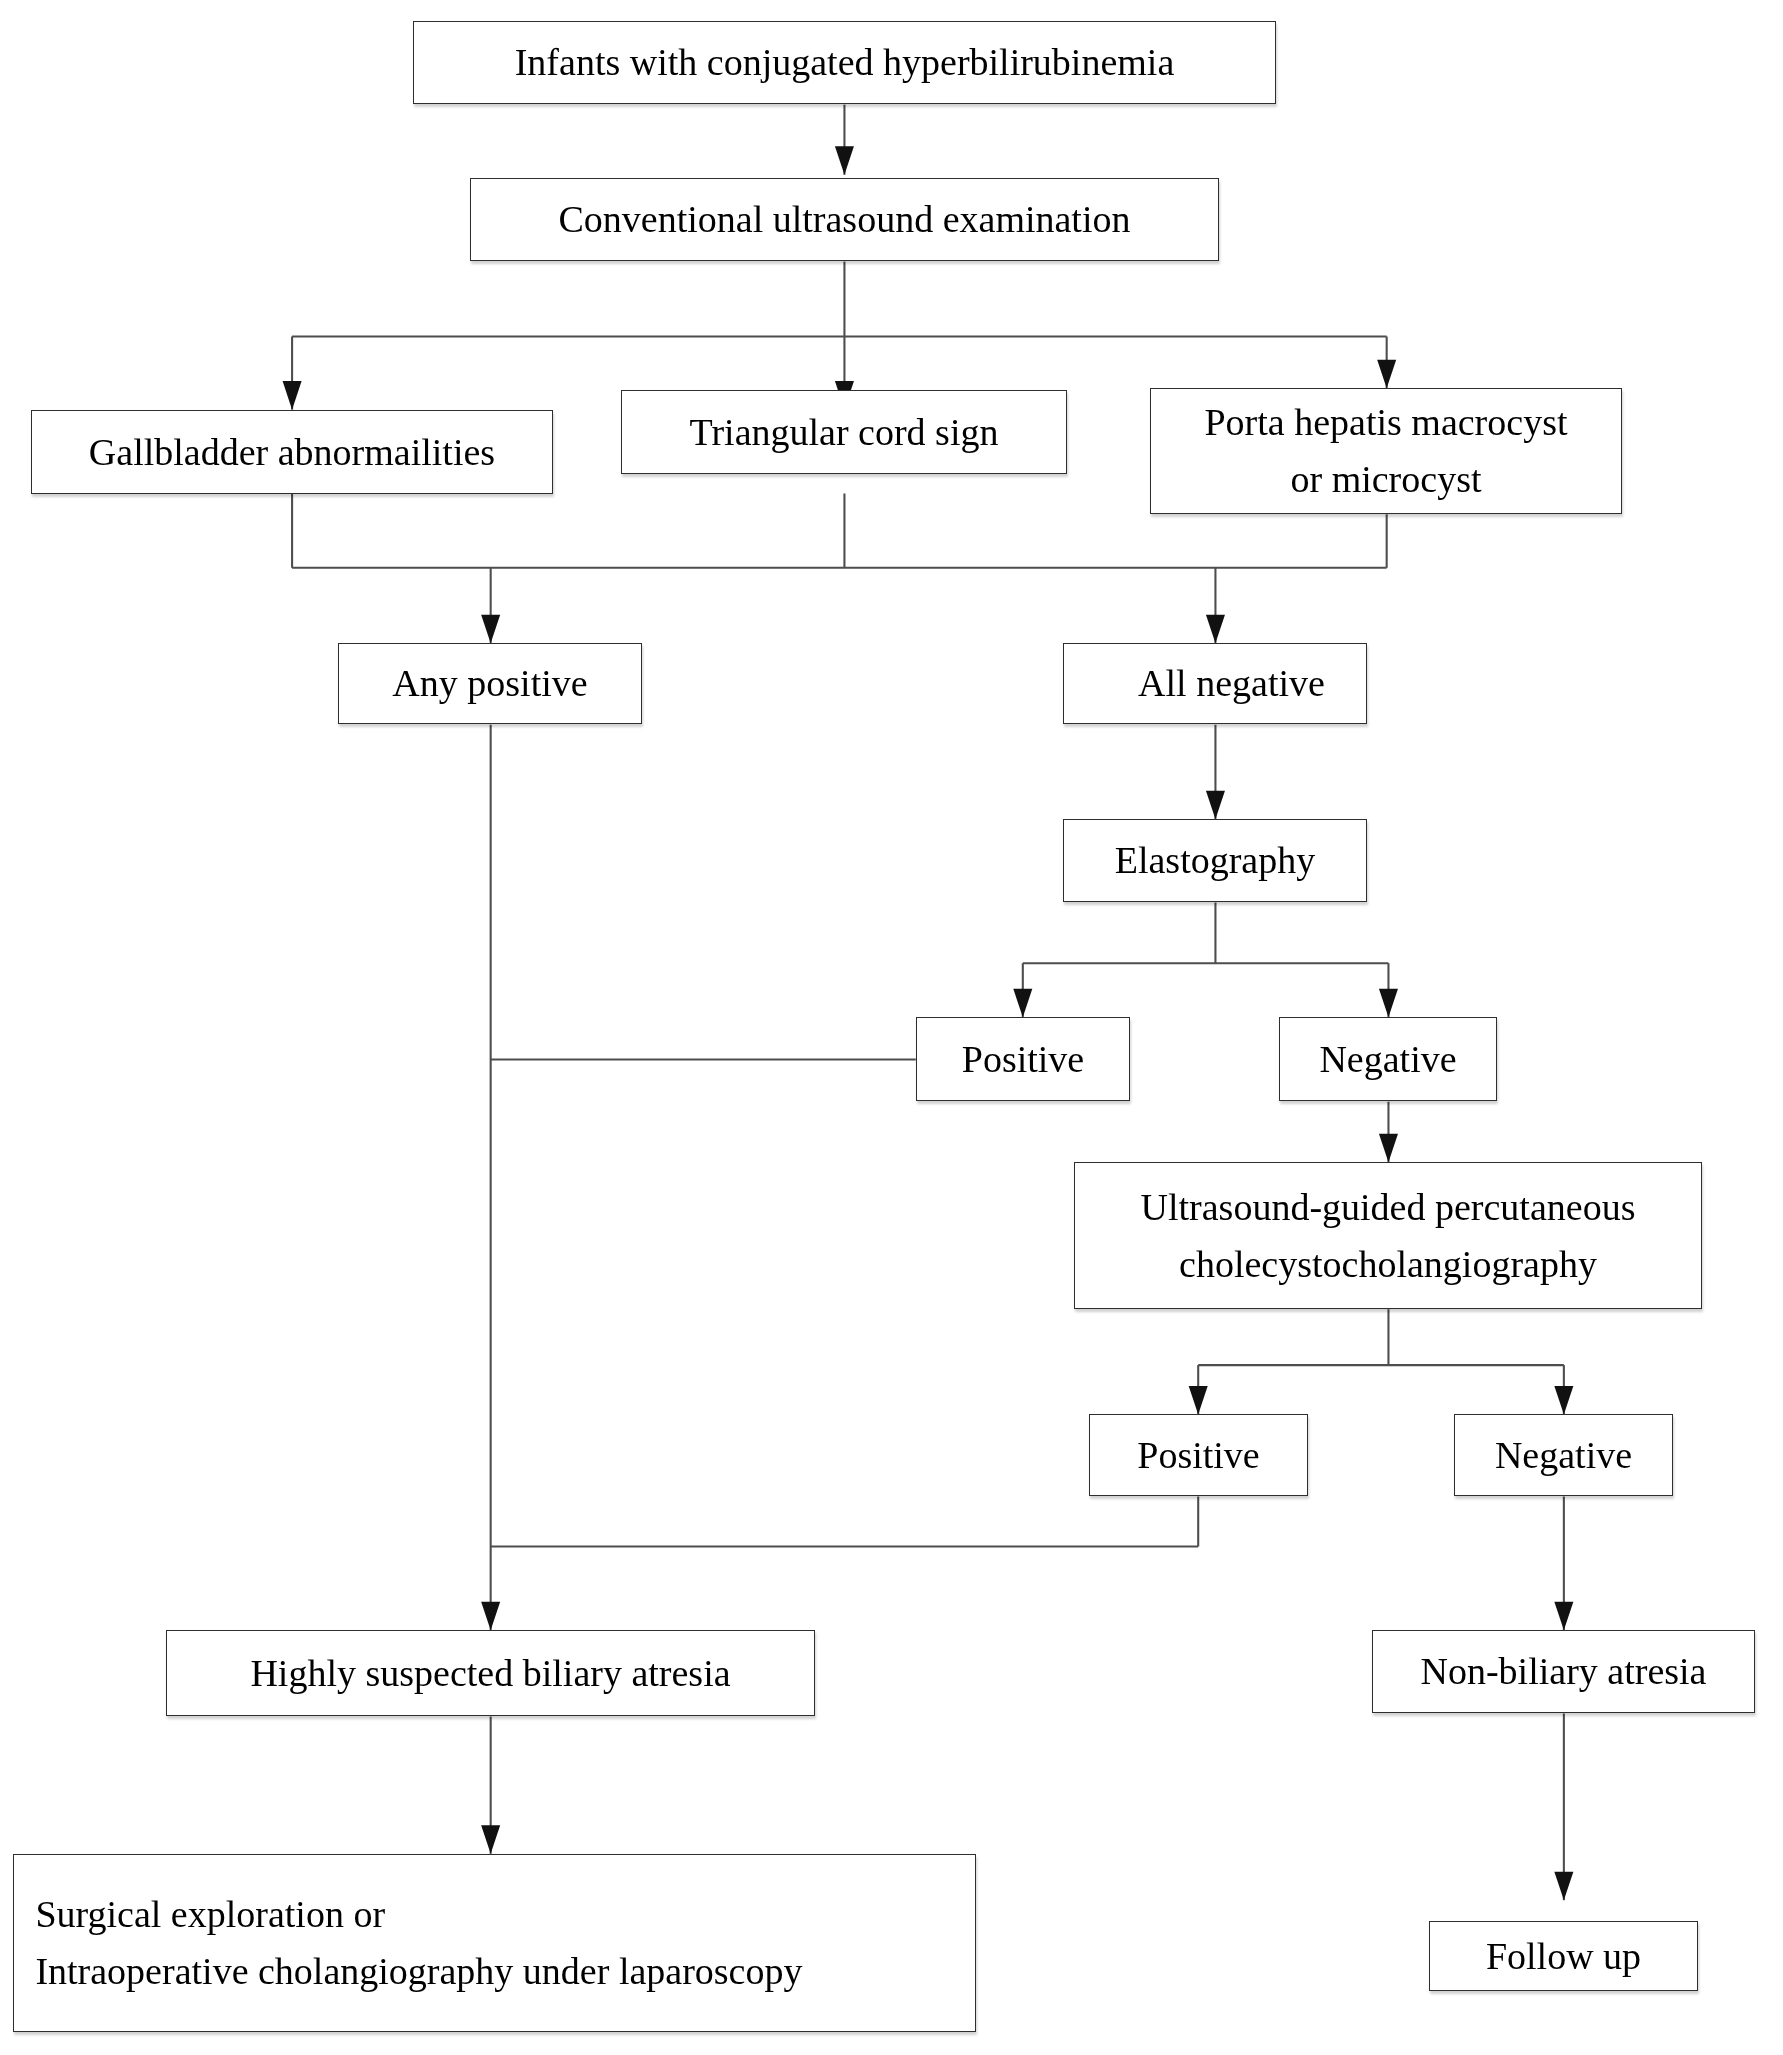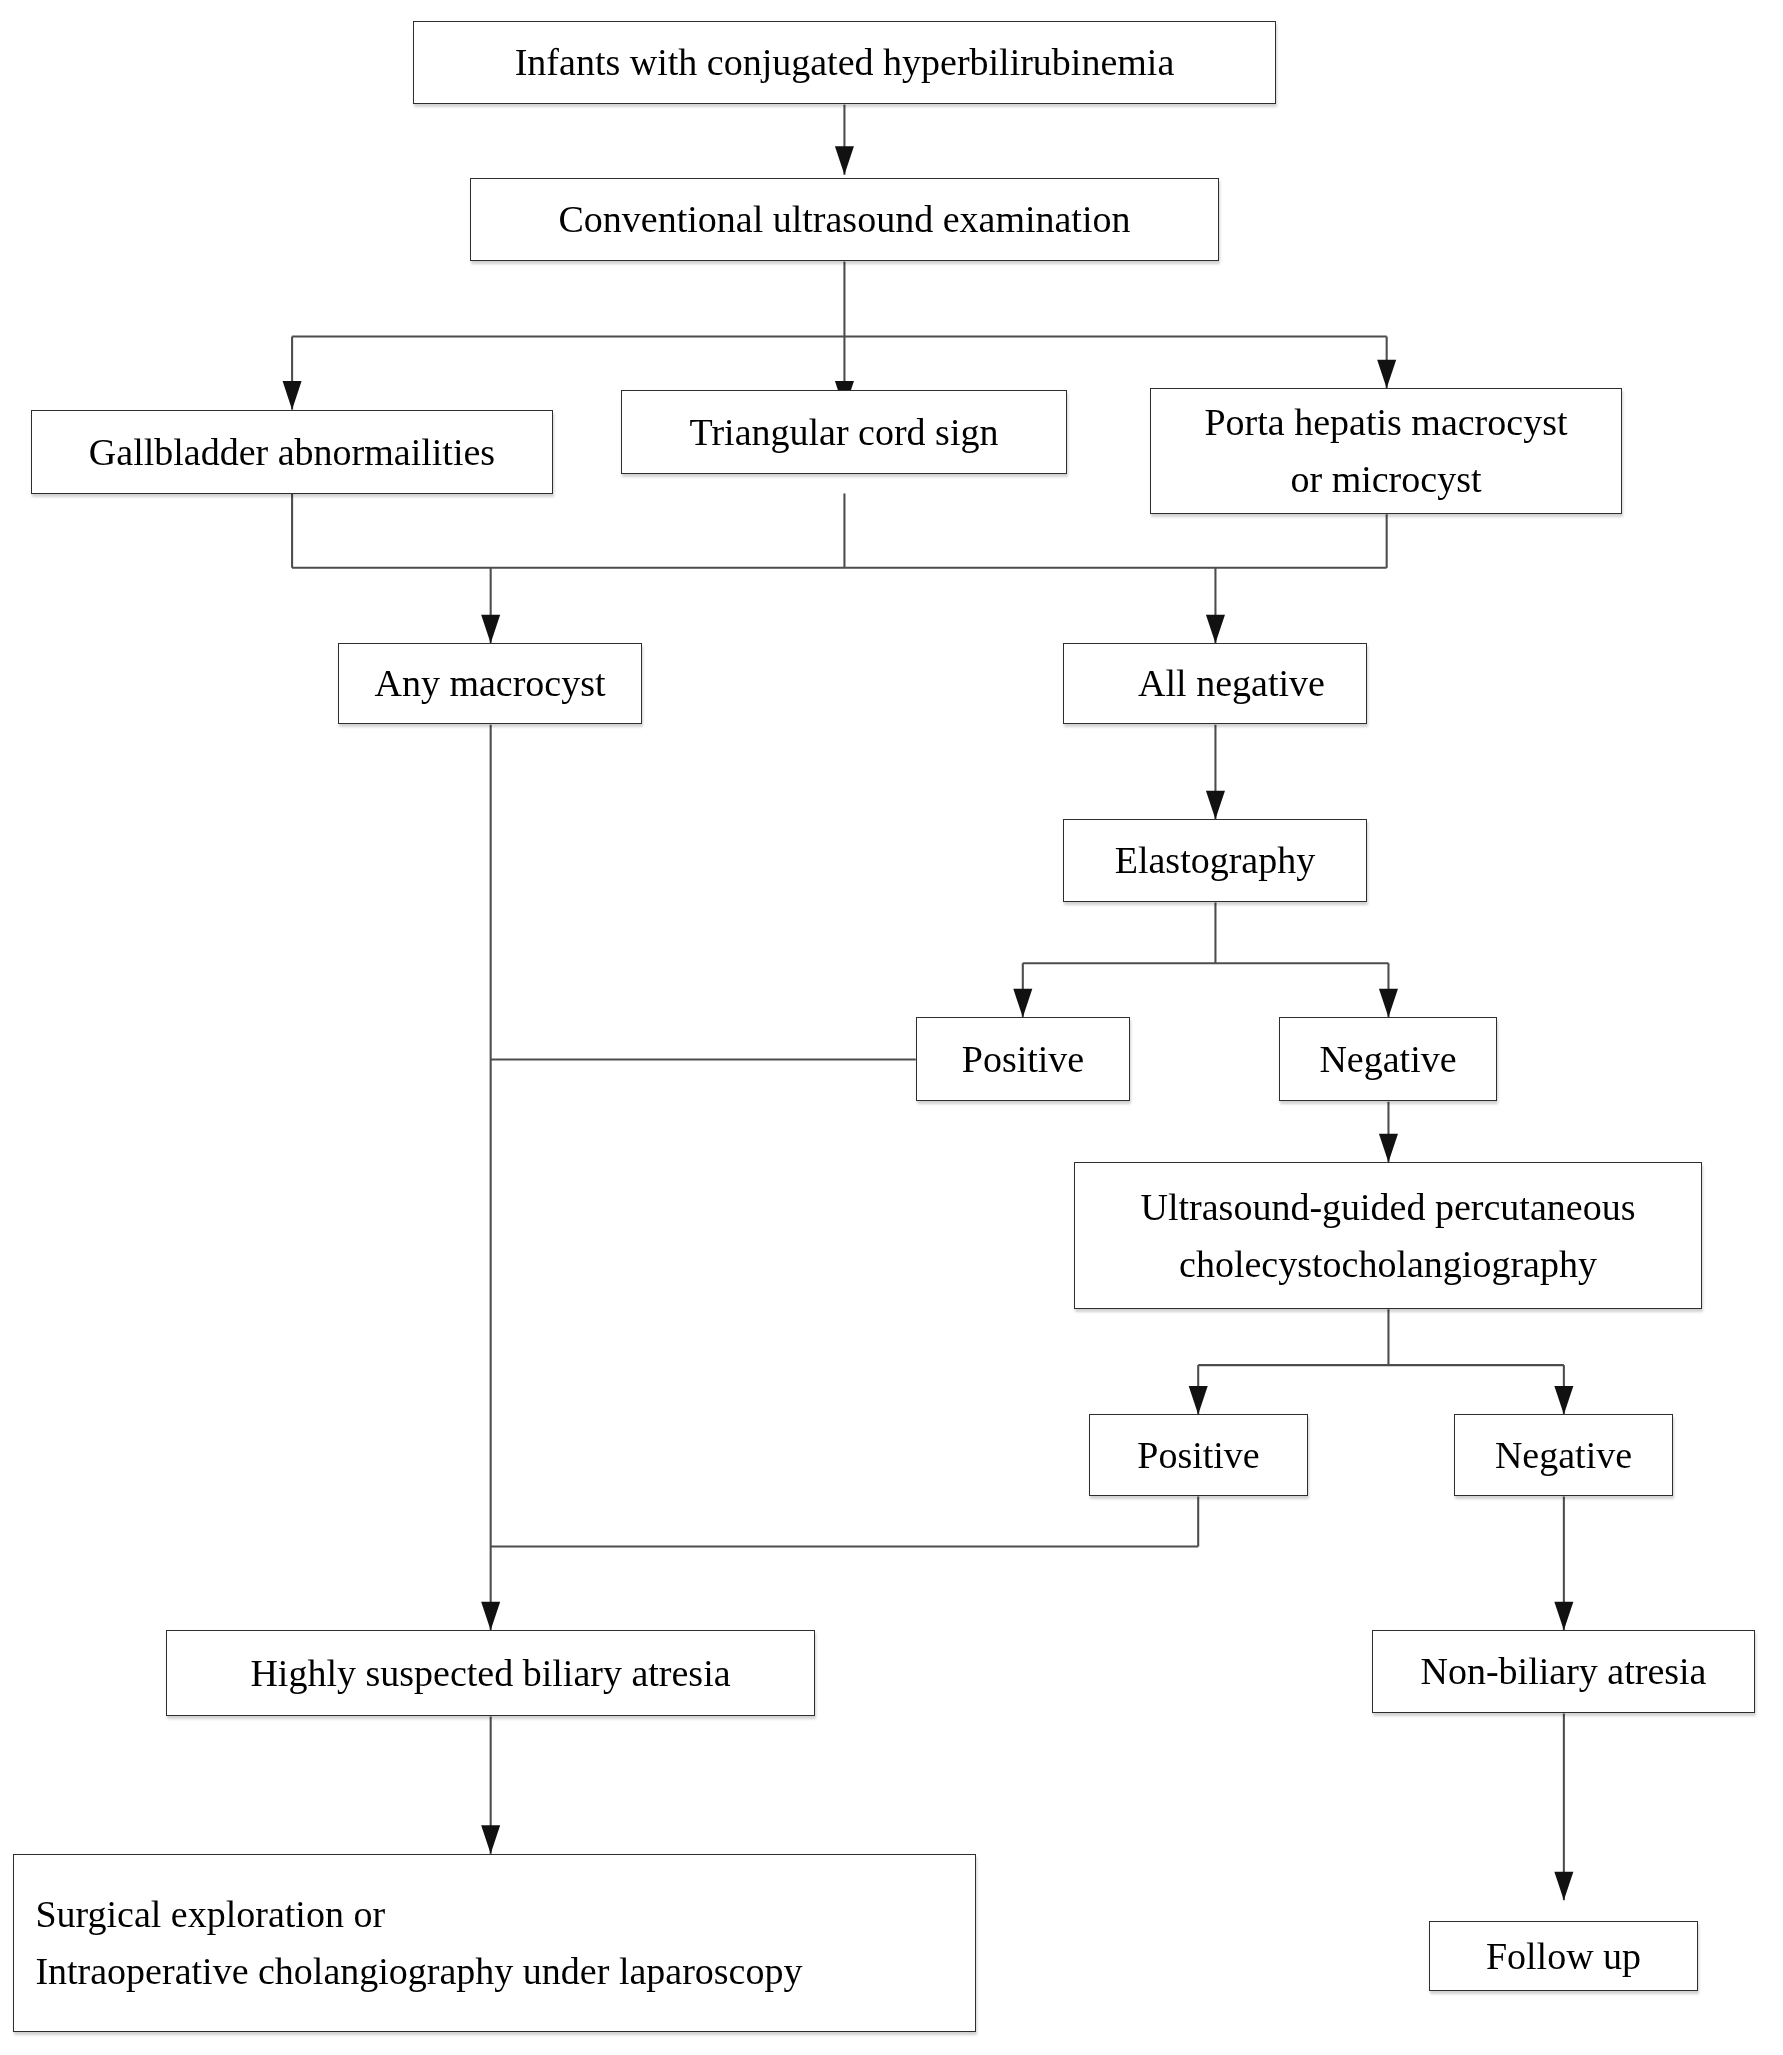--- a/index.html
+++ b/index.html
@@ -86,21 +86,21 @@
     <polygon points="809,3070 841,3070 825,3118"></polygon>
     <polygon points="2614,3148 2646,3148 2630,3196"></polygon>
   </svg>
 
   <div class="node" style="left:413px;  top:21.4px;   width:863px; height:83px;">Infants with conjugated hyperbilirubinemia</div>
   <div class="node" style="left:470px;  top:178px;  width:749px; height:83px;">Conventional ultrasound examination</div>
   <div class="node" style="left:31px;   top:410px;  width:522px;  height:84px;">Gallbladder abnormailities</div>
   <div class="node" style="left:621px; top:390px;  width:446px;  height:84px;">Triangular cord sign</div>
   <div class="node" style="left:1150px; top:388px;  width:472px;  height:126px;">Porta hepatis macrocyst
 or microcyst</div>
-  <div class="node" style="left:338px;  top:643px; width:304px;  height:81px;">Any macrocyst</div>
+  <div class="node" style="left:338px;  top:643px; width:304px;  height:81px;">Any positive</div>
   <div class="node" style="left:1063px; top:643px; width:304px;  height:81px;padding-left:33px;">All negative</div>
   <div class="node" style="left:1063px; top:819px; width:304px;  height:83px;">Elastography</div>
   <div class="node" style="left:916px; top:1017px; width:214px;  height:84px;">Positive</div>
   <div class="node" style="left:1279px; top:1017px; width:218px;  height:84px;">Negative</div>
   <div class="node" style="left:1074px; top:1162px; width:628px; height:147px;">Ultrasound-guided percutaneous
 cholecystocholangiography</div>
   <div class="node" style="left:1089px; top:1414px; width:219px;  height:82px;">Positive</div>
   <div class="node" style="left:1454px; top:1414px; width:219px;  height:82px;">Negative</div>
   <div class="node" style="left:166px;  top:1630px; width:649px; height:86px;">Highly suspected biliary atresia</div>
   <div class="node" style="left:1372px; top:1630px; width:383px;  height:83px;">Non-biliary atresia</div>

